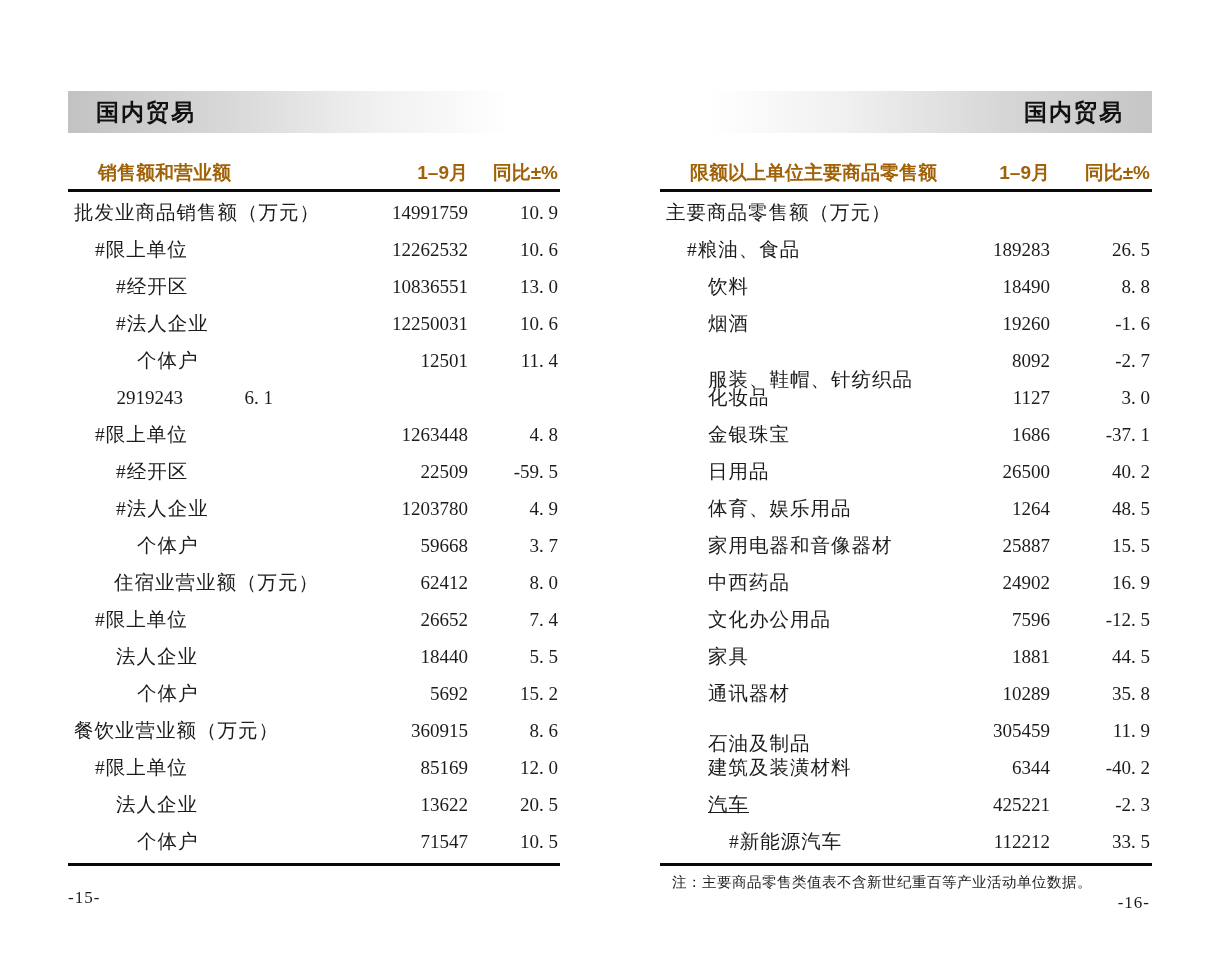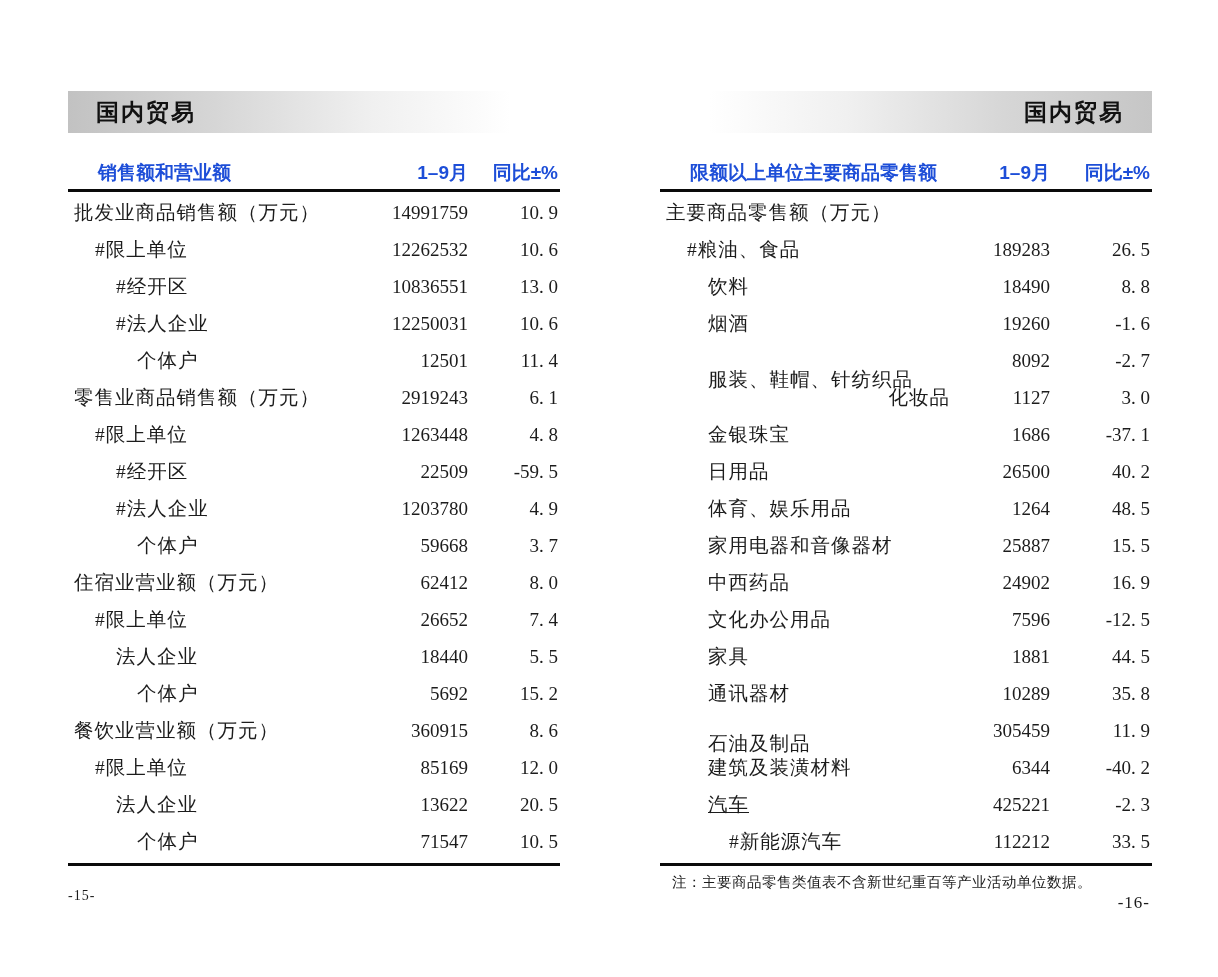--- a/index.html
+++ b/index.html
@@ -14,37 +14,37 @@
   .banner{
     height:42px;line-height:42px;
     font-family:"Liberation Sans", sans-serif;font-weight:bold;font-size:23px;
     color:#111;letter-spacing:2px;
   }
   .banner-left{background:linear-gradient(90deg,#c2c2c2 0%,#d6d6d6 30%,#f0f0f0 62%,#ffffff 90%);padding-left:28px;}
   .banner-right{background:linear-gradient(270deg,#c6c6c6 0%,#d6d6d6 30%,#f0f0f0 62%,#ffffff 90%);text-align:right;padding-right:28px;}
 
   .thead{
     margin-top:24px;height:29px;display:flex;align-items:flex-end;
-    font-family:"Liberation Sans", sans-serif;font-weight:600;font-size:19px;color:#1d4ed8;
+    font-family:"Liberation Sans", sans-serif;font-weight:600;font-size:19px;color:#a16207;
   }
   .thead .label{flex:1;padding-left:30px;}
   .cell{box-sizing:border-box;}
   .num,.pct{text-align:right;white-space:nowrap;}
   .panel-left .num{width:115px;}
   .panel-left .pct{width:92px;padding-right:2px;}
   .panel-right .num{width:100px;}
   .panel-right .pct{width:102px;padding-right:2px;}
 
   .rule{height:3px;background:#0a0a0a;margin-top:3px;}
   .tbody{margin-top:2px;}
   .trow{height:37px;display:flex;align-items:center;font-size:19.5px;}
   .trow .label{flex:1;white-space:nowrap;letter-spacing:1px;}
   .trow .num,.trow .pct{font-size:19px;font-family:"Liberation Serif", serif;}
 
-  .foot-left{margin-top:22px;font-size:14px;letter-spacing:1px;}
+  .foot-left{margin-top:22px;font-size:17px;letter-spacing:1px;}
   .note{margin-top:7px;font-size:14.5px;padding-left:12px;letter-spacing:0.5px;white-space:nowrap;}
   .foot-right{margin-top:1px;text-align:right;font-size:17px;letter-spacing:1px;padding-right:2px;}
 </style>
 </head>
 <body>
 
 <div class="panel panel-left">
   <div class="banner banner-left">
     <span>国内贸易</span>
   </div>
@@ -74,21 +74,20 @@
         <span class="cell label" style="padding-left: 48px;">#法人企业</span>
         <span class="cell num">12250031</span>
         <span class="cell pct">10. 6</span>
       </div>
       <div class="trow">
         <span class="cell label" style="padding-left: 69px;">个体户</span>
         <span class="cell num">12501</span>
         <span class="cell pct">11. 4</span>
       </div>
       <div class="trow">
-        <span class="cell label" style="padding-left: 6px;">零售业商品销售额（万元）</span>
         <span class="cell num">2919243</span>
         <span class="cell pct">6. 1</span>
       </div>
       <div class="trow">
         <span class="cell label" style="padding-left: 27px;">#限上单位</span>
         <span class="cell num">1263448</span>
         <span class="cell pct">4. 8</span>
       </div>
       <div class="trow">
         <span class="cell label" style="padding-left: 48px;">#经开区</span>
@@ -99,21 +98,21 @@
         <span class="cell label" style="padding-left: 48px;">#法人企业</span>
         <span class="cell num">1203780</span>
         <span class="cell pct">4. 9</span>
       </div>
       <div class="trow">
         <span class="cell label" style="padding-left: 69px;">个体户</span>
         <span class="cell num">59668</span>
         <span class="cell pct">3. 7</span>
       </div>
       <div class="trow">
-        <span class="cell label" style="padding-left: 6px;">住宿业营业额（万元）</span>
+        <span class="cell label" style="padding-left: 6px; margin-left: 40px;">住宿业营业额（万元）</span>
         <span class="cell num">62412</span>
         <span class="cell pct">8. 0</span>
       </div>
       <div class="trow">
         <span class="cell label" style="padding-left: 27px;">#限上单位</span>
         <span class="cell num">26652</span>
         <span class="cell pct">7. 4</span>
       </div>
       <div class="trow">
         <span class="cell label" style="padding-left: 48px;">法人企业</span>
@@ -180,21 +179,21 @@
         <span class="cell label" style="padding-left: 48px;">烟酒</span>
         <span class="cell num">19260</span>
         <span class="cell pct">-1. 6</span>
       </div>
       <div class="trow">
         <span class="cell label" style="padding-left: 48px; margin-top: 38px;">服装、鞋帽、针纺织品</span>
         <span class="cell num">8092</span>
         <span class="cell pct">-2. 7</span>
       </div>
       <div class="trow">
-        <span class="cell label" style="padding-left: 48px; text-align: right;">化妆品</span>
+        <span class="cell label" style="padding-left: 48px;">化妆品</span>
         <span class="cell num">1127</span>
         <span class="cell pct">3. 0</span>
       </div>
       <div class="trow">
         <span class="cell label" style="padding-left: 48px;">金银珠宝</span>
         <span class="cell num">1686</span>
         <span class="cell pct">-37. 1</span>
       </div>
       <div class="trow">
         <span class="cell label" style="padding-left: 48px;">日用品</span>

